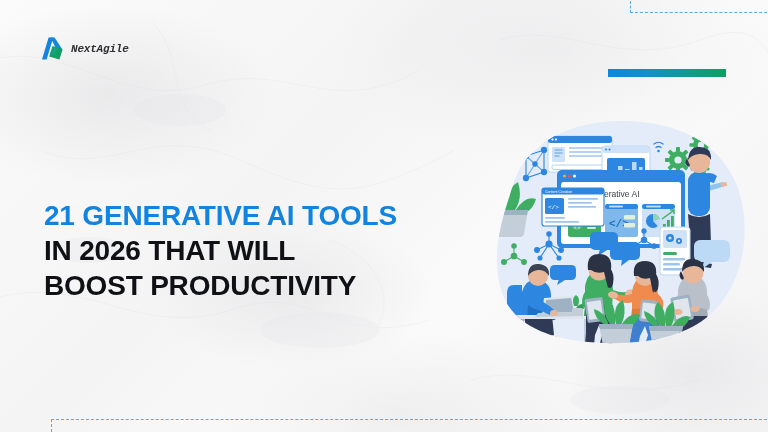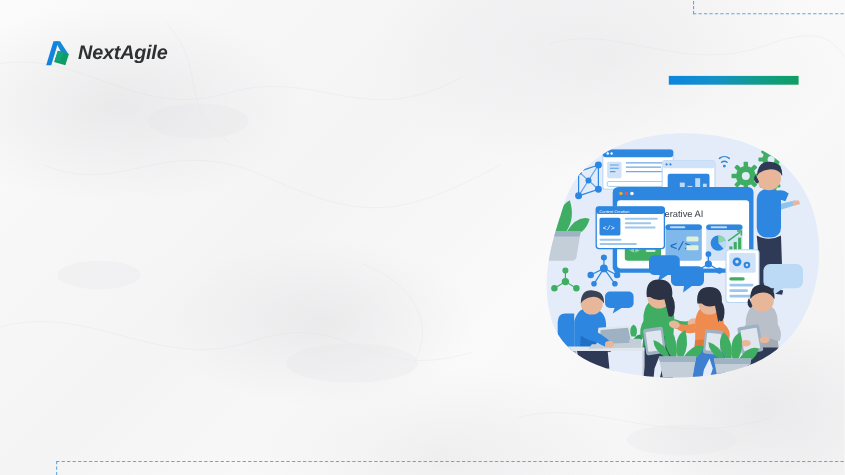--- a/index.html
+++ b/index.html
@@ -64,26 +64,27 @@
   .logo {
     position: absolute;
     left: 40px;
     top: 36px;
     display: flex;
     align-items: center;
     gap: 7px;
   }
   .logo-mark { width: 24px; height: 25px; display: block; }
   .logo-text {
-    font-size: 18px;
+    font-size: 11px;
     font-style: italic;
     font-weight: 600;
     letter-spacing: -0.2px;
     color: #2f3033;
     white-space: nowrap;
+    font-family: Liberation Mono, monospace;
   }
   
   .headline {
     position: absolute;
     left: 44px;
     top: 198px;
     width: 430px;
   }
   .headline .line {
     display: block;
@@ -138,20 +139,25 @@
   <div class="logo">
     <svg class="logo-mark" viewBox="0 0 24 25">
       <path d="M8.6 1.4 L13.2 1.4 L6.6 23.4 L2.0 23.4 Z" fill="#1383e0"></path>
       <path d="M10.4 1.4 L14.6 1.4 L22.4 13.6 L18.0 16.6 Z" fill="#1787d8"></path>
       <path d="M12.6 10.2 L22.6 13.2 L19.4 23.4 L9.2 20.4 Z" fill="#0e9e63"></path>
       <path d="M12.6 10.2 L18.1 11.9 L14.6 20.0 L10.0 18.6 Z" fill="#14a37a"></path>
     </svg>
     <span class="logo-text">NextAgile</span>
   </div>
 
+  <div class="headline">
+    <span class="line l1">21 Generative AI Tools</span>
+    <span class="line l2">in 2026 That Will</span>
+    <span class="line l3">Boost Productivity</span>
+  </div>
 
   <div class="illu">
     <svg viewBox="0 0 280 245">
       <defs>
         <clipPath id="blobClip">
           <path d="M58 36 C 92 8, 150 6, 190 18 C 232 31, 258 62, 262 106
                    C 266 150, 250 188, 224 208 C 196 230, 150 236, 106 232
                    C 62 228, 26 212, 18 176 C 9 138, 22 104, 30 78 C 37 56, 44 48, 58 36 Z"></path>
         </clipPath>
       </defs>

